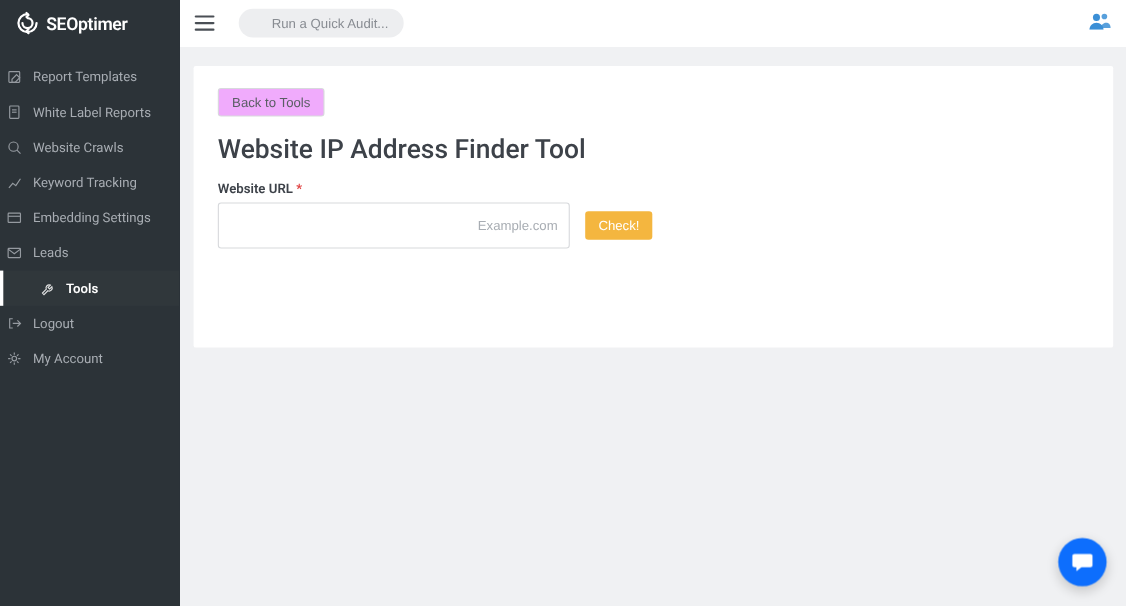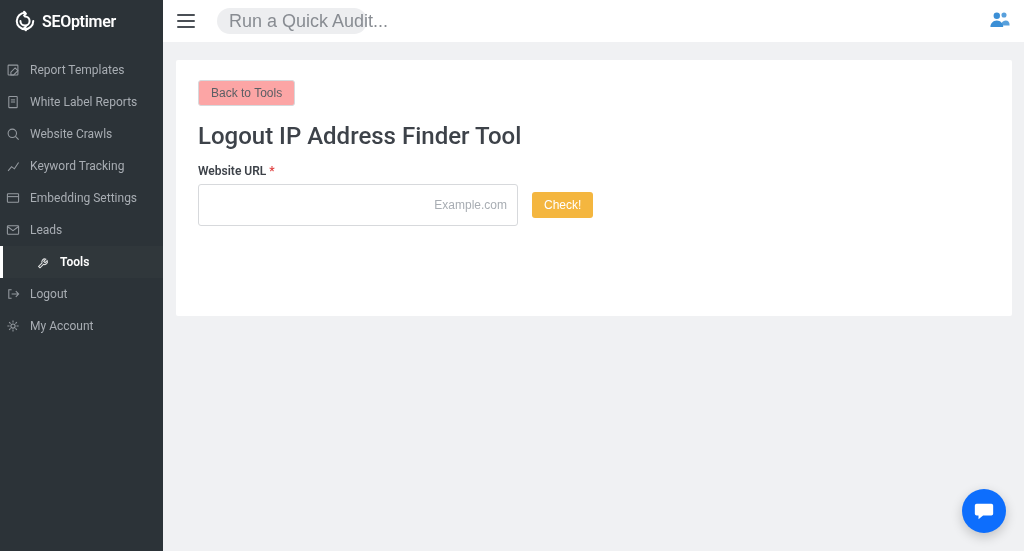--- a/index.html
+++ b/index.html
@@ -102,22 +102,23 @@
       align-items: center;
       padding: 0 12px;
       font-size: 12px;
       color: #7a7f86;
     }
     .search-box input {
       border: none;
       background: transparent;
       outline: none;
       flex: 1;
-      font-size: 18px;
+      font-size: 12px;
       color: #000000;
+      margin-left: 18px;
     }
     .search-box input::placeholder {
       color: #888c92;
     }
     .search-icon-small {
       width: 12px;
       height: 12px;
       opacity: 0.5;
       margin-left: 6px;
     }
@@ -139,21 +140,21 @@
       border-radius: 2px;
       padding: 20px 22px 90px 22px;
     }
     .back-btn {
       display: inline-block;
       border: 1px solid #d7d9dc;
       border-radius: 3px;
       padding: 5px 12px;
       font-size: 12px;
       color: #5a5e64;
-      background: #fca5a5;
+      background: #f0abfc;
       cursor: pointer;
     }
     .page-title {
       font-size: 24px;
       font-weight: 500;
       color: #3d4249;
       margin-top: 16px;
     }
     .field-label {
       font-size: 12px;
@@ -304,21 +305,21 @@
       <circle cx="8" cy="6" r="4"></circle>
       <path d="M0 20 c0-4.4 3.6-8 8-8 s8 3.6 8 8 Z"></path>
       <circle cx="17" cy="5" r="3.2" opacity="0.85"></circle>
       <path d="M13 18 c0.5-3.2 2.5-6 6-6 s5 2.5 5 6 Z" opacity="0.85"></path>
     </svg>
   </div>
 </header>
 
 <main class="content-wrap">
   <button class="back-btn">Back to Tools</button>
-  <h1 class="page-title">Logout IP Address Finder Tool</h1>
+  <h1 class="page-title">Website IP Address Finder Tool</h1>
   <label class="field-label">
     <span>Website URL</span>
     <span class="req">*</span>
   </label>
   <div class="input-row">
     <input class="url-input" type="text" placeholder="Example.com" style="">
     <button class="check-btn">Check!</button>
   </div>
 </main>
 

